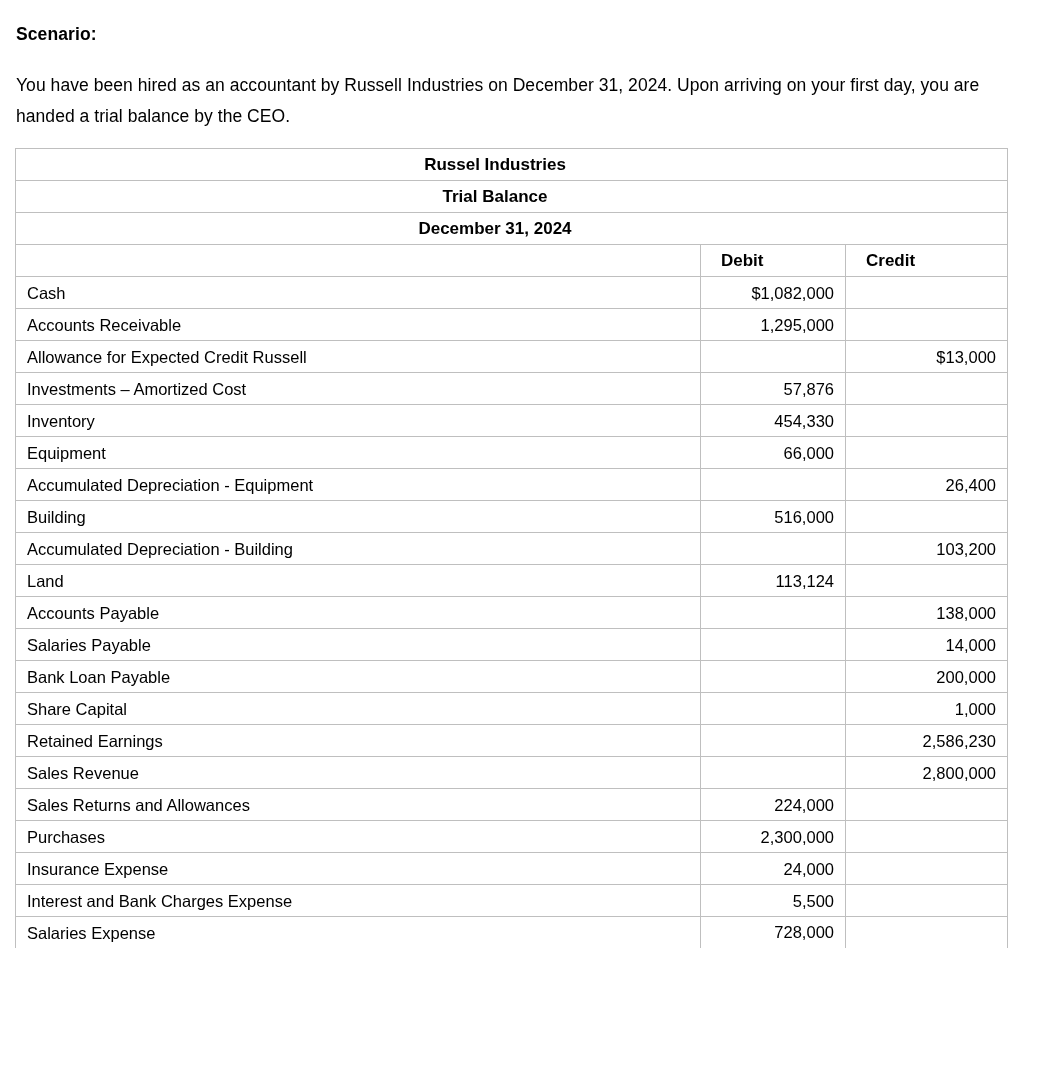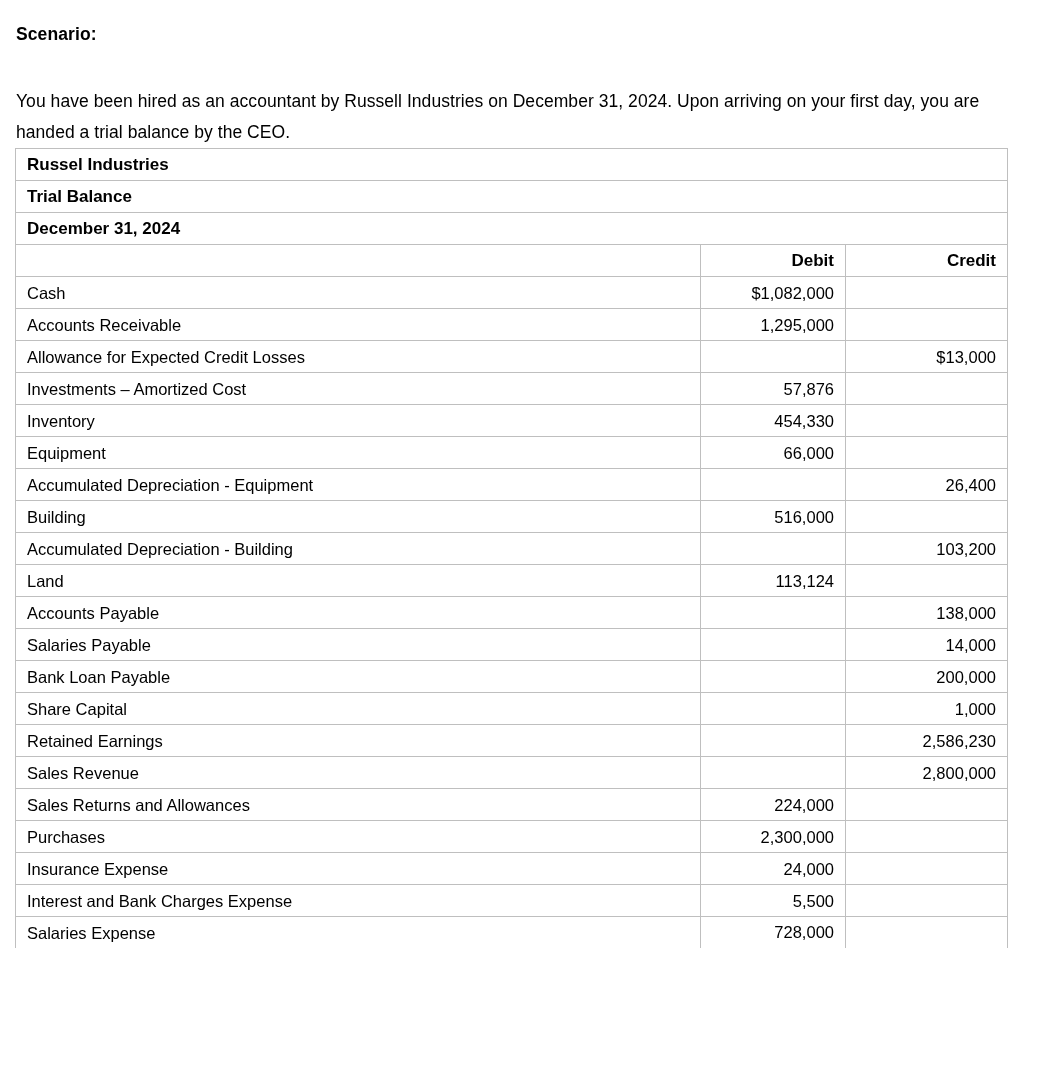--- a/index.html
+++ b/index.html
@@ -32,21 +32,20 @@
     letter-spacing: 0.1px;
   }
   .scenario-body {
     position: absolute;
     left: 16px;
     top: 70px;
     width: 975px;
     font-size: 17.5px;
     line-height: 31px;
     letter-spacing: 0.05px;
-    margin-top: 16px;
   }
   .tb-wrap {
     position: absolute;
     left: 15px;
     top: 148px;
     width: 992px;
   }
   table.trial-balance {
     border-collapse: collapse;
     width: 992px;
@@ -61,30 +60,31 @@
     border: 1px solid #bfbfbf;
     height: 32px;
     padding: 0 11px;
     vertical-align: middle;
     line-height: 18px;
     box-sizing: border-box;
     overflow: hidden;
     white-space: nowrap;
   }
   tr.title-row td {
+    text-align: center;
     font-weight: bold;
     font-size: 17px;
     padding-right: 44px;
   }
   tr.colhead-row td.account-cell { }
   tr.colhead-row td.amount-cell {
-    text-align: right;
+    text-align: left;
     font-weight: bold;
     font-size: 17px;
-    padding-left: 28px;
+    padding-left: 20px;
   }
   td.account-cell {
     text-align: left;
     margin-top: 22px;
   }
   td.amount-cell {
     text-align: right;
   }
   tr.total-row td.amount-cell {
     border-top: 2px solid #f97316;
@@ -133,21 +133,21 @@
             <td class="account-cell">Cash</td>
             <td class="amount-cell">$1,082,000</td>
             <td class="amount-cell"></td>
           </tr>
           <tr class="data-row">
             <td class="account-cell">Accounts Receivable</td>
             <td class="amount-cell">1,295,000</td>
             <td class="amount-cell"></td>
           </tr>
           <tr class="data-row">
-            <td class="account-cell">Allowance for Expected Credit Losses</td>
+            <td class="account-cell">Allowance for Expected Credit Russell</td>
             <td class="amount-cell"></td>
             <td class="amount-cell">$13,000</td>
           </tr>
           <tr class="data-row">
             <td class="account-cell">Investments – Amortized Cost</td>
             <td class="amount-cell">57,876</td>
             <td class="amount-cell"></td>
           </tr>
           <tr class="data-row">
             <td class="account-cell">Inventory</td>

